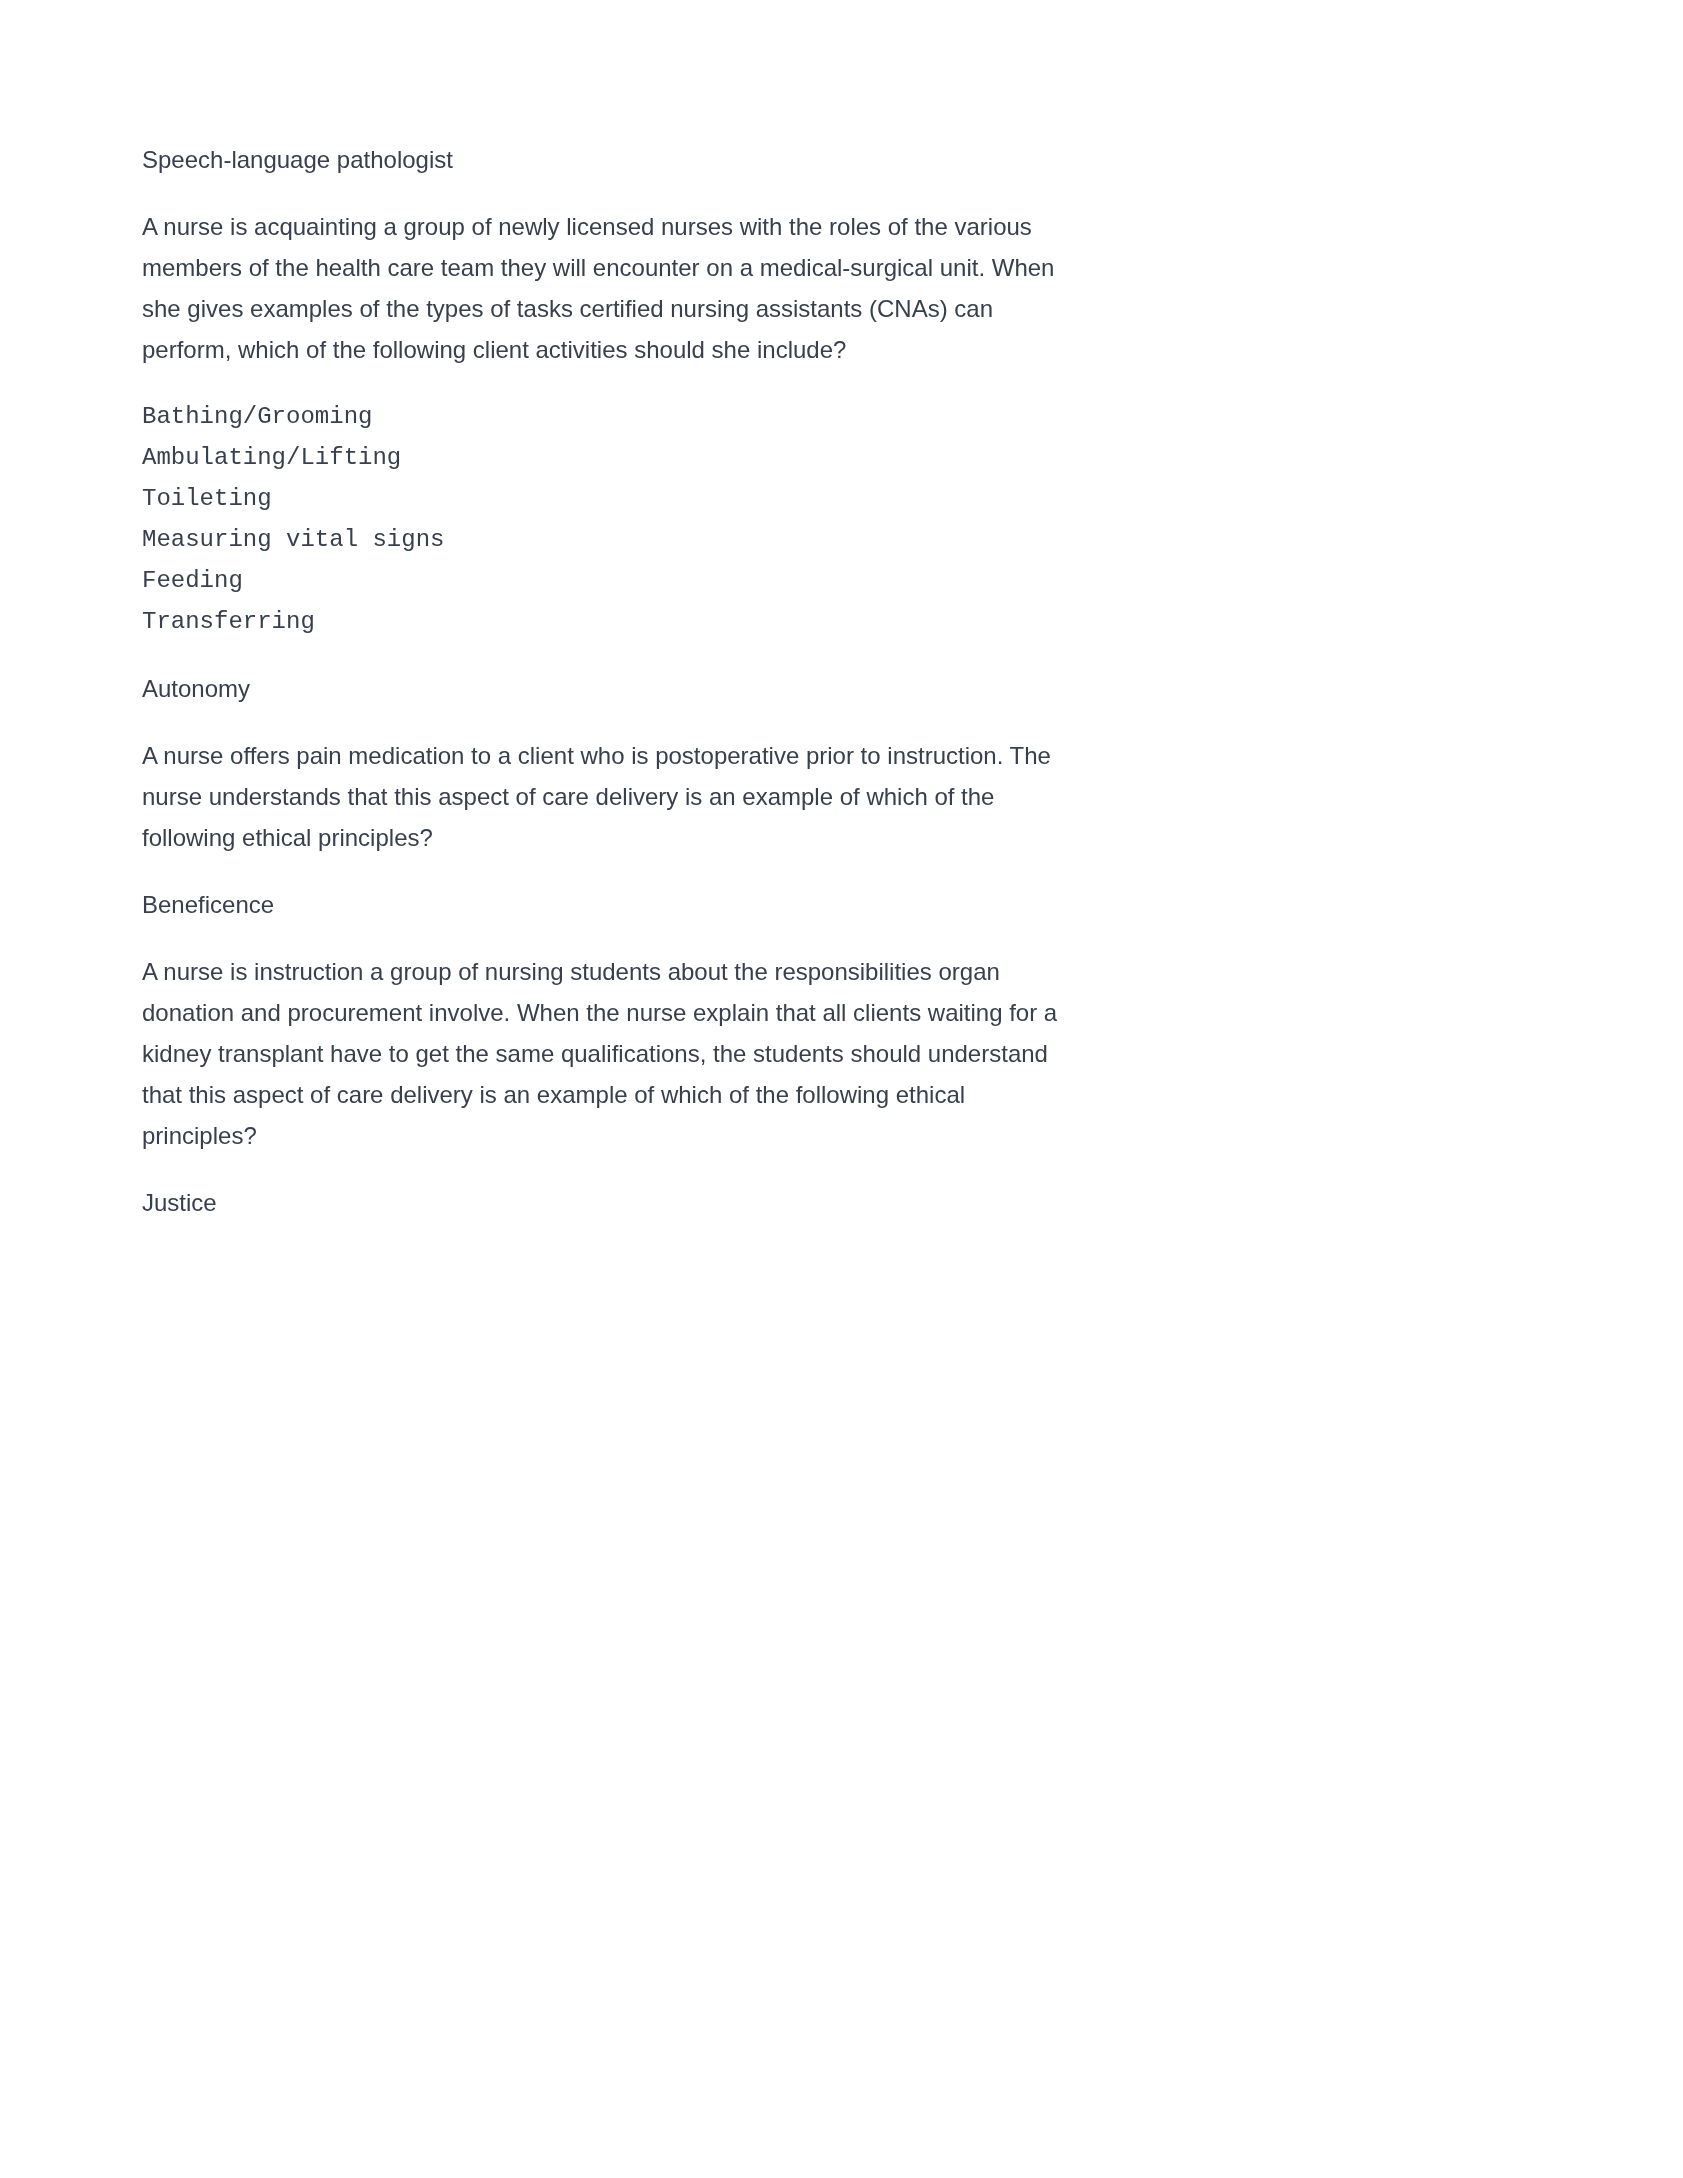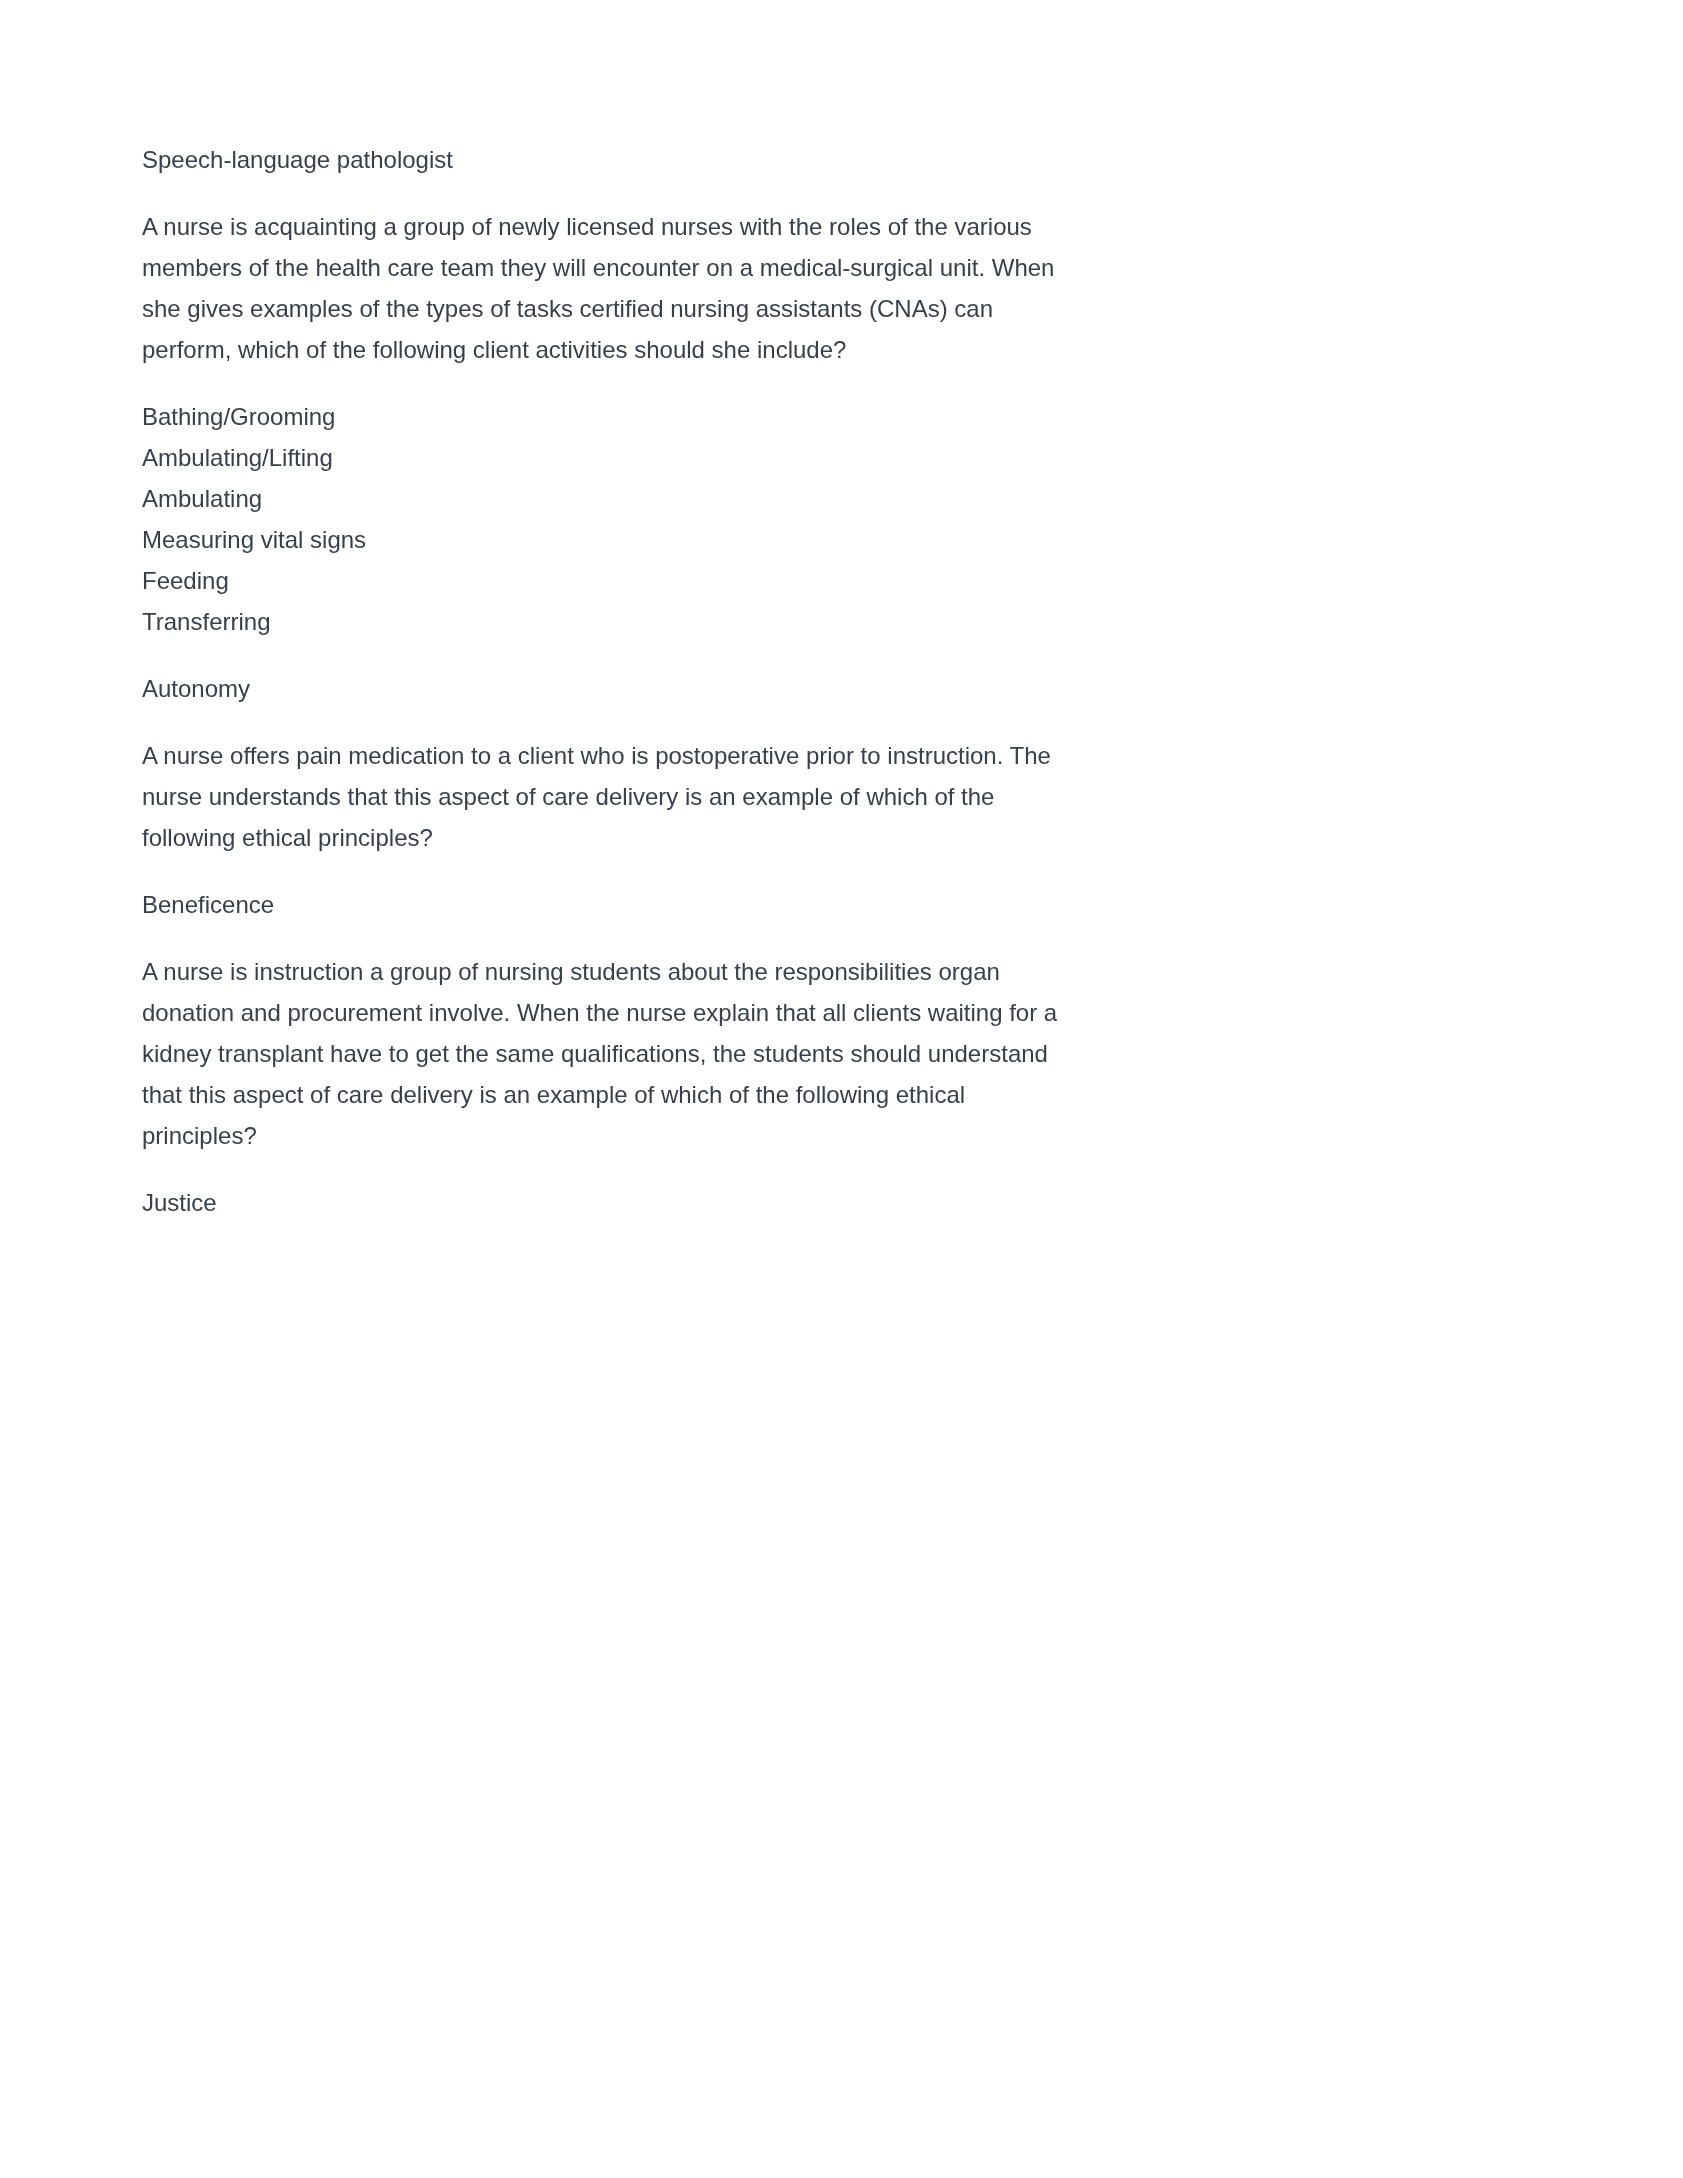--- a/index.html
+++ b/index.html
@@ -25,39 +25,40 @@
   }
   .para {
     margin: 0 0 26px 0;
     line-height: 41px;
   }
   .para.bold {
     font-weight: 400;
   }
   .options {
     margin: 16px 0 26px 0;
+    font-family: Liberation Mono, monospace;
   }
   .option-line {
     line-height: 41px;
   }
 </style>
 </head>
 <body>
 
 <div class="page">
   <div class="content">
 
     <p class="para">Speech-language pathologist</p>
 
     <p class="para bold">A nurse is acquainting a group of newly licensed nurses with the roles of the various members of the health care team they will encounter on a medical-surgical unit. When she gives examples of the types of tasks certified nursing assistants (CNAs) can perform, which of the following client activities should she include?</p>
 
     <div class="options">
       <div class="option-line">Bathing/Grooming</div>
       <div class="option-line">Ambulating/Lifting</div>
-      <div class="option-line">Ambulating</div>
+      <div class="option-line">Toileting</div>
       <div class="option-line">Measuring vital signs</div>
       <div class="option-line">Feeding</div>
       <div class="option-line">Transferring</div>
     </div>
 
 
     <p class="para">Autonomy</p>
 
     <p class="para bold">A nurse offers pain medication to a client who is postoperative prior to instruction. The nurse understands that this aspect of care delivery is an example of which of the following ethical principles?</p>
 

